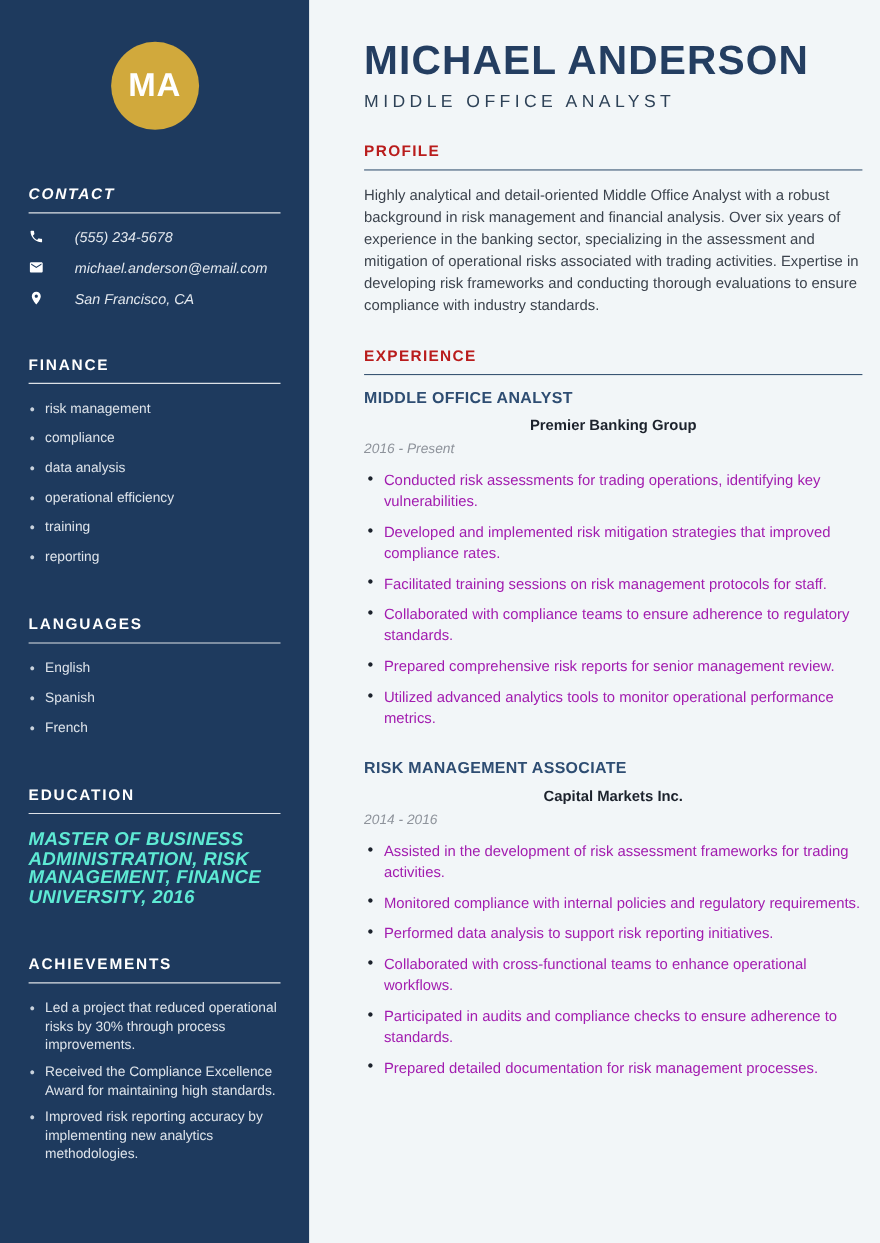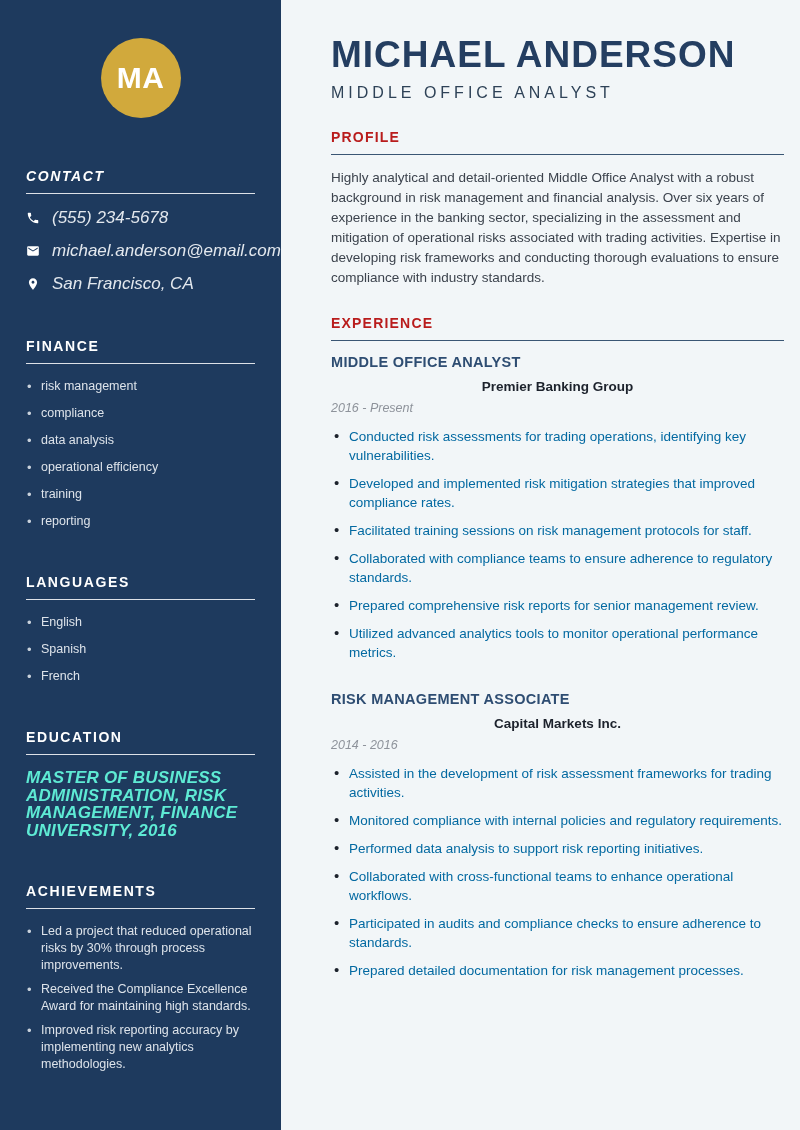--- a/index.html
+++ b/index.html
@@ -45,24 +45,24 @@
     font-weight: bold;
     letter-spacing: 1.6px;
   }
   .side-rule {
     border: none;
     border-top: 1px solid rgba(255,255,255,0.85);
     margin: 9px 0 14px 0;
   }
   .contact-item {
     display: flex;
-    align-items: center;
-    gap: 12px;
+    align-items: flex-start;
+    gap: 28px;
     margin-bottom: 13px;
-    font-size: 17px;
+    font-size: 13px;
     color: #e3e8ee;
   }
   .contact-item .cicon { width: 14px; height: 14px; flex: 0 0 14px; display: inline-flex; }
   .contact-item .cicon svg { width: 14px; height: 14px; fill: #ffffff; }
 
   ul.side-list { list-style: none; }
   ul.side-list li {
     position: relative;
     padding-left: 15px;
     font-size: 12.5px;
@@ -146,21 +146,21 @@
     margin-top: 7px;
     color: #8e939b;
     font-size: 12.5px;
     font-style: italic;
   }
   ul.job-bullets { list-style: none; margin-top: 12px; }
   ul.job-bullets li {
     position: relative;
     padding-left: 18px;
     font-size: 13.5px;
-    color: #0369a1;
+    color: #a21caf;
     line-height: 19px;
     margin-bottom: 9px;
   }
   ul.job-bullets li::before {
     content: "•";
     position: absolute;
     left: 3px; top: -1px;
     color: #1c222c;
     font-size: 15px;
   }

